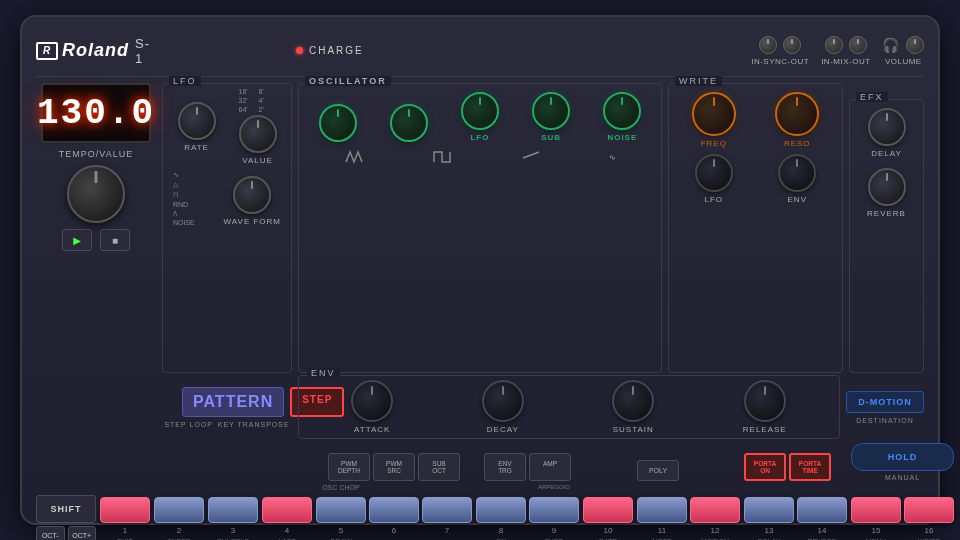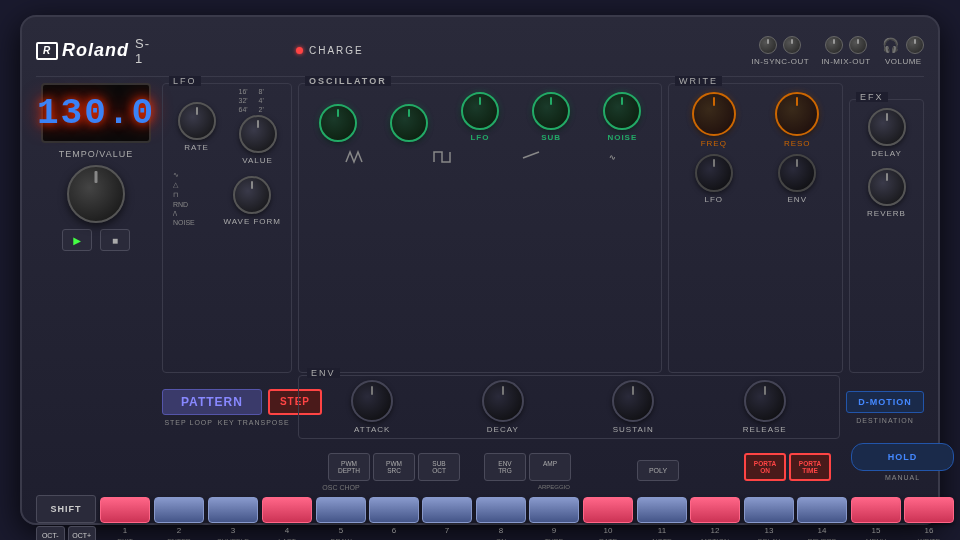--- a/index.html
+++ b/index.html
@@ -142,21 +142,21 @@
       height: 60px;
       background: #0a0a0a;
       border: 2px solid #333;
       border-radius: 4px;
       display: flex;
       align-items: center;
       justify-content: center;
       font-family: 'Courier New', monospace;
       font-size: 36px;
       font-weight: bold;
-      color: #3b82f6;
+      color: #ffffff;
       text-shadow: 0 0 10px #ff3300, 0 0 20px #ff2200;
       letter-spacing: 2px;
     }
     .tempo-label {
       color: #aaaaaa;
       font-size: 9px;
       letter-spacing: 1px;
       text-align: center;
     }
     .big-knob {
@@ -288,27 +288,28 @@
       transform: translateX(-50%);
       width: 2px;
       height: 8px;
       background: #777;
       border-radius: 1px;
     }
     .pattern-btn {
       background: #3a3a6a;
       border: 1px solid #5555aa;
       color: #8888ff;
-      font-size: 12px;
-      font-weight: bold;
-      padding: 5px 18px;
+      font-size: 16px;
+      font-weight: bold;
+      padding: 5px 10px;
       border-radius: 3px;
       cursor: pointer;
       text-align: center;
       letter-spacing: 1px;
+      margin-left: 20px;
     }
     .step-btn {
       background: #4a1a1a;
       border: 2px solid #ff4444;
       color: #ff4444;
       font-size: 10px;
       font-weight: bold;
       padding: 5px 10px;
       border-radius: 3px;
       cursor: pointer;

